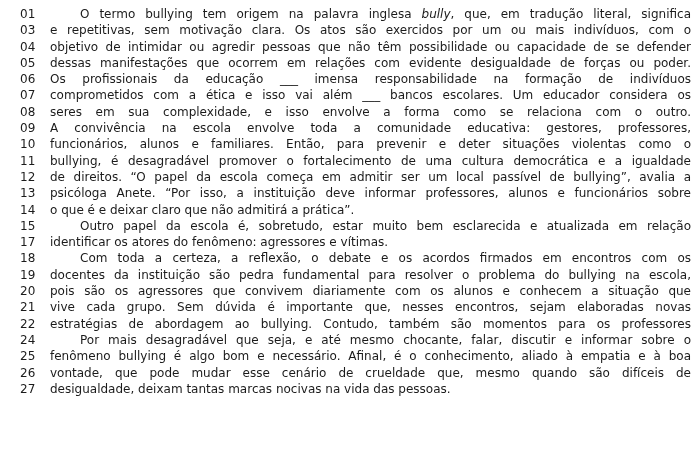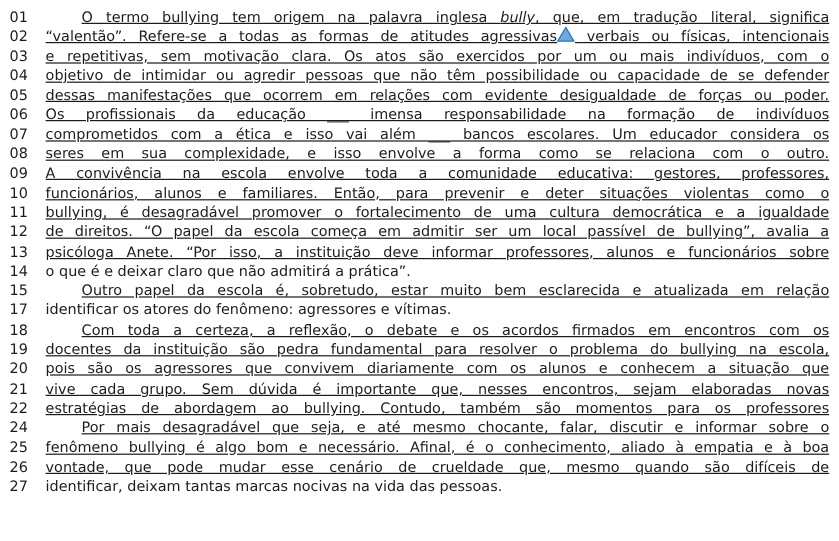--- a/index.html
+++ b/index.html
@@ -13,60 +13,54 @@
     color: #1b1b1b;
     padding-top: 6px;
     overflow: hidden;
   }
   .line {
     display: flex;
     height: 16.3px;
     line-height: 16.3px;
     overflow: hidden;
     white-space: normal;
+    margin-left: 12px;
   }
   .num {
     flex: 0 0 17px;
     margin-left: 8px;
     text-align: left;
   }
   .txt {
     flex: 1;
     margin-left: 13px;
     margin-right: 8px;
   }
   .just {
     text-align: justify;
     text-align-last: justify;
-    text-decoration: underline;
   }
   .ind { text-indent: 30px; }
   .it { font-style: italic; }
   .caret {
     display: inline-block;
     width: 15px;
     height: 13px;
     vertical-align: -1px;
   }
   .caret svg { display: block; }
 </style>
 </head>
 <body>
 
 <div class="page">
   <div class="lines" id="lines-container">
       <div class="line">
         <span class="num">01</span>
         <span class="txt just ind"><span>O termo bullying tem origem na palavra inglesa </span><span class="it">bully</span><span>, que, em tradução literal, significa</span></span>
-      </div>
-      <div class="line">
-        <span class="num">02</span>
-        <span class="txt just"><span>“valentão”. Refere-se a todas as formas de atitudes agressivas</span><span class="caret"><svg width="15" height="13" viewBox="0 0 15 13">
-              <polygon points="7.5,0.8 14.3,12.3 0.7,12.3" fill="#6FA8DC" stroke="#2E75B6" stroke-width="1"></polygon>
-            </svg></span><span> verbais ou físicas, intencionais</span></span>
       </div>
       <div class="line">
         <span class="num">03</span>
         <span class="txt just"><span>e repetitivas, sem motivação clara. Os atos são exercidos por um ou mais indivíduos, com o</span></span>
       </div>
       <div class="line">
         <span class="num">04</span>
         <span class="txt just"><span>objetivo de intimidar ou agredir pessoas que não têm possibilidade ou capacidade de se defender</span></span>
       </div>
       <div class="line">
@@ -144,16 +138,16 @@
       <div class="line">
         <span class="num">25</span>
         <span class="txt just"><span>fenômeno bullying é algo bom e necessário. Afinal, é o conhecimento, aliado à empatia e à boa</span></span>
       </div>
       <div class="line">
         <span class="num">26</span>
         <span class="txt just"><span>vontade, que pode mudar esse cenário de crueldade que, mesmo quando são difíceis de</span></span>
       </div>
       <div class="line">
         <span class="num">27</span>
-        <span class="txt"><span>identificar, deixam tantas marcas nocivas na vida das pessoas.</span></span>
+        <span class="txt"><span>desigualdade, deixam tantas marcas nocivas na vida das pessoas.</span></span>
       </div>
     </div>
 </div>
 
 </body></html>

